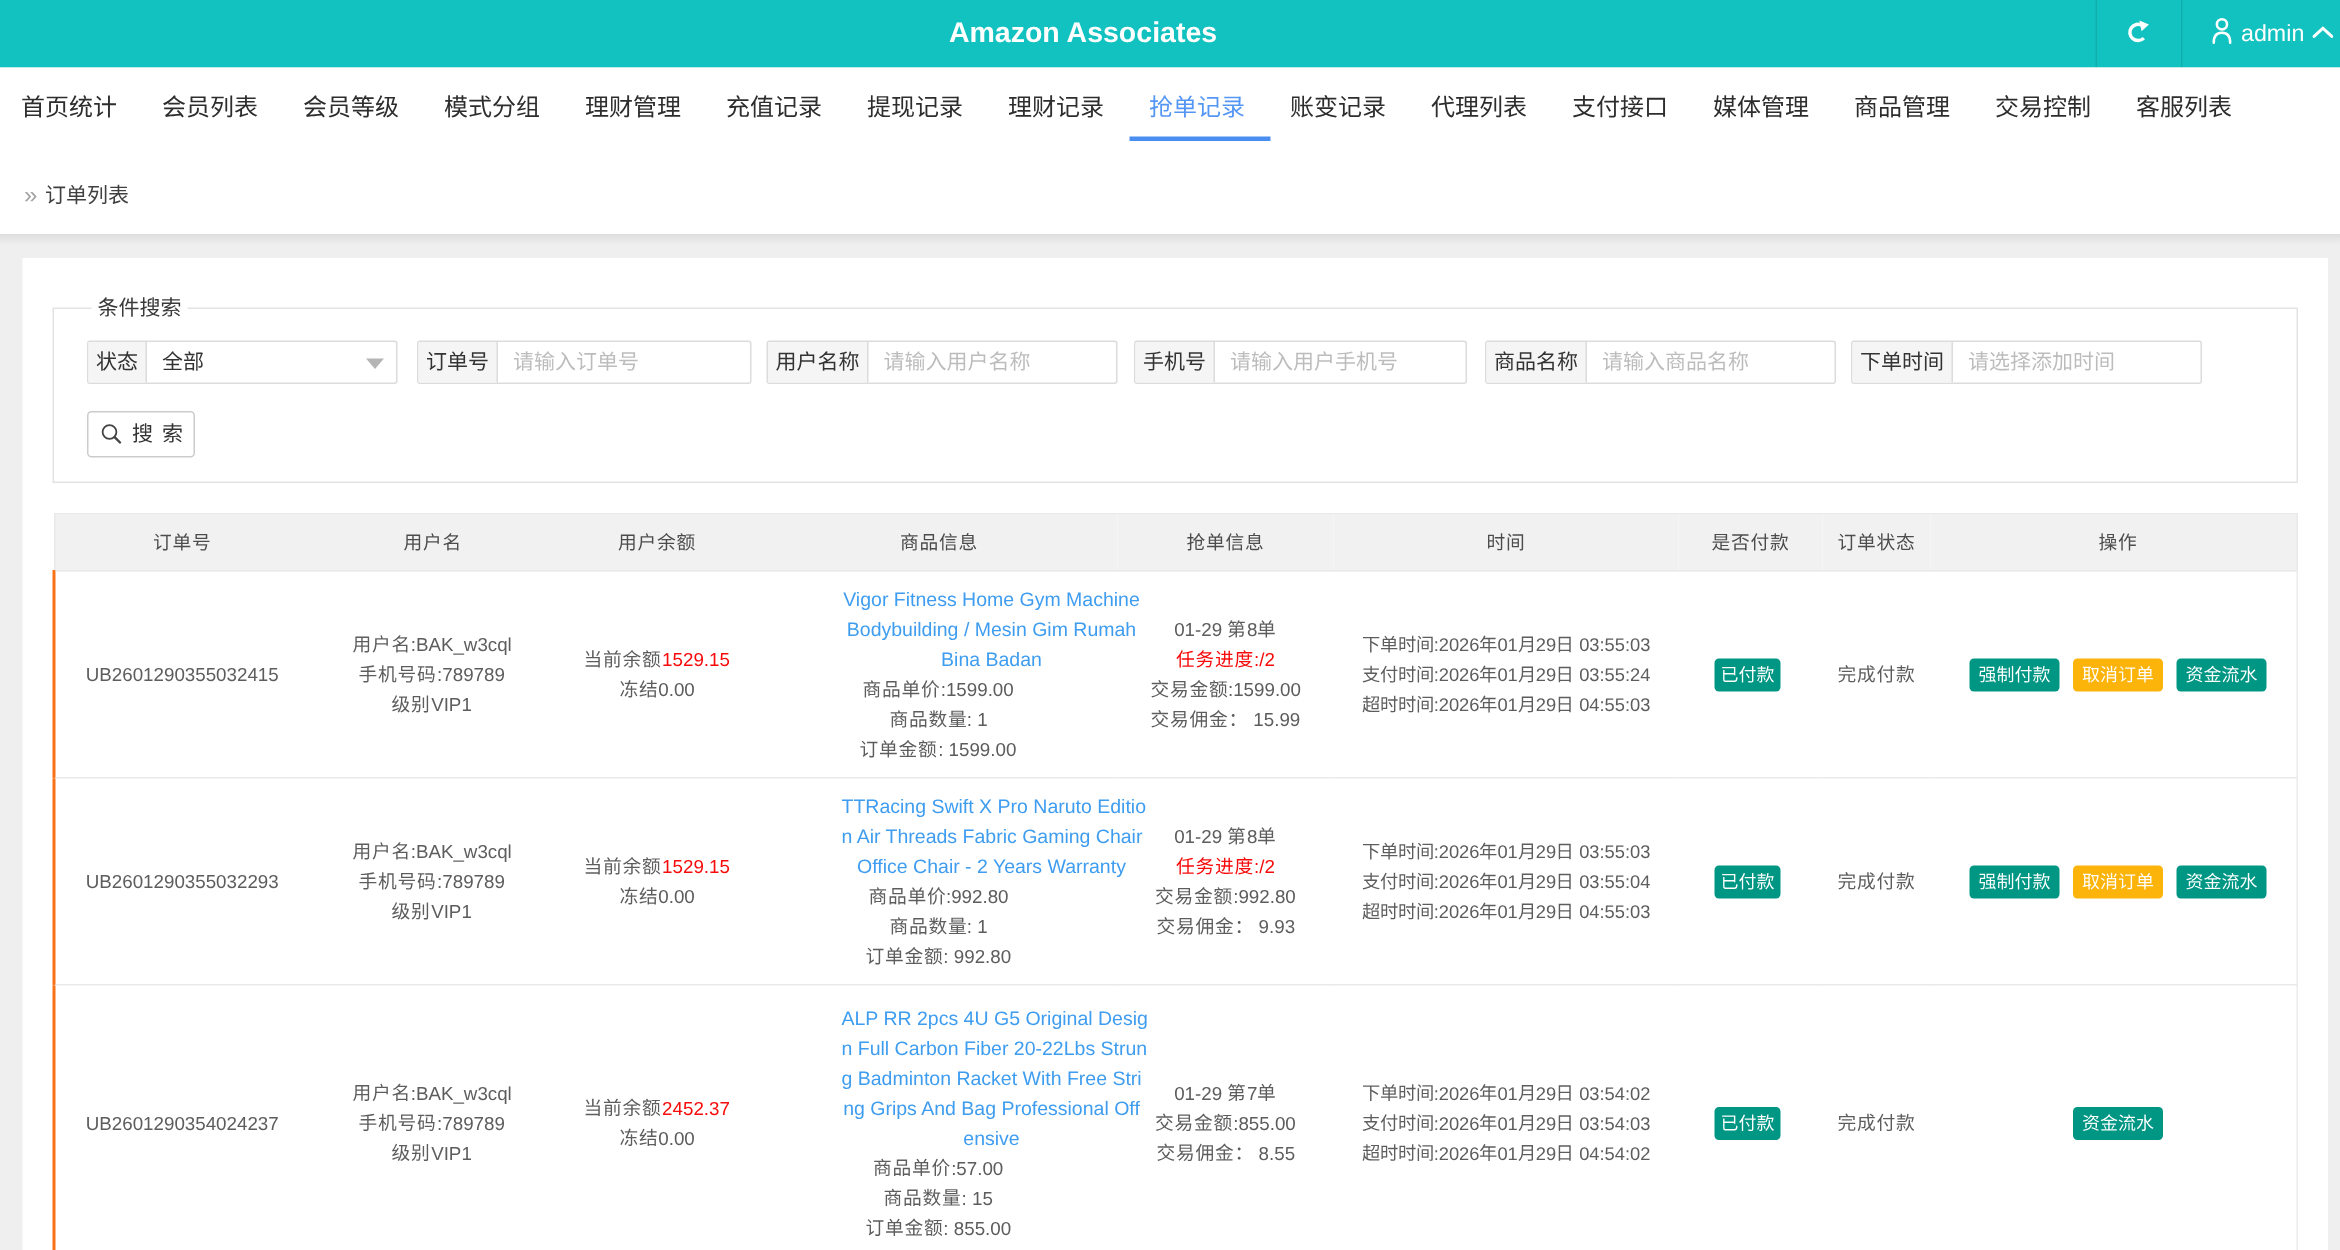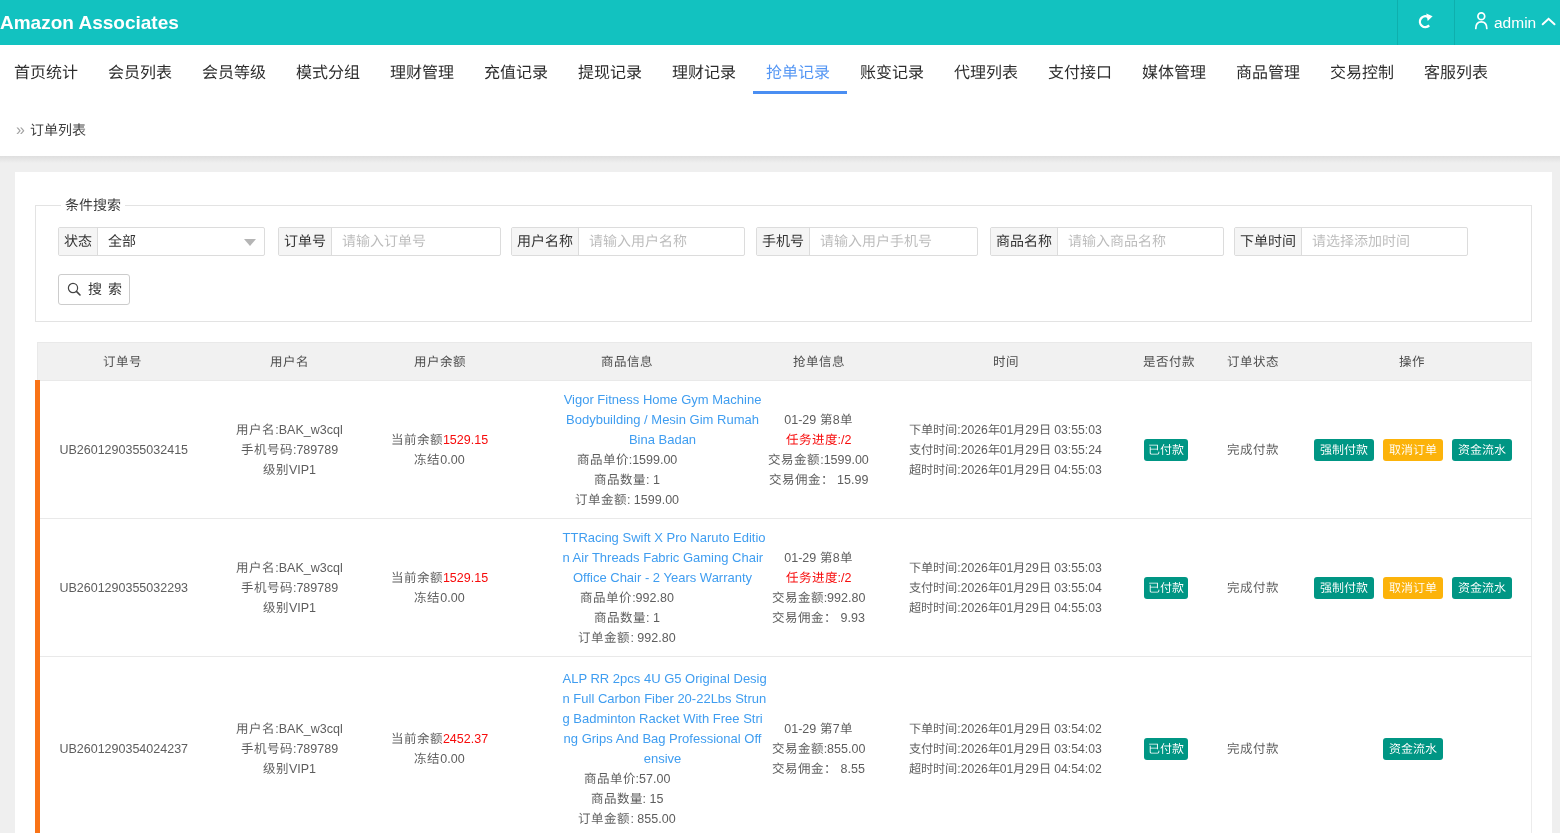--- a/index.html
+++ b/index.html
@@ -1,19 +1,19 @@
 <!DOCTYPE html>
 <html><head>
 <meta charset="utf-8">
 <style>
 * { box-sizing: border-box; margin:0; padding:0; }
 html,body { width:1560px; height:833px; overflow:hidden; }
 body { font-family:"Liberation Sans", sans-serif; background:#efefef; }
 .topbar { position:absolute; left:0; top:0; width:1560px; height:45px; background:#12c2c0; }
-.topbar .title { position:absolute; left:0; top:0; width:1444px; height:45px; line-height:45px; text-align:left; color:#fff; font-size:19px; font-weight:bold; }
+.topbar .title { position:absolute; left:0; top:0; width:1444px; height:45px; line-height:45px; text-align:center; color:#fff; font-size:19px; font-weight:bold; }
 .topdiv { position:absolute; top:0; width:1px; height:45px; background:rgba(0,90,90,0.18); }
 .refresh { position:absolute; top:0; left:1398px; width:56px; height:45px; }
 .adminbox { position:absolute; top:0; left:1455px; width:105px; height:35px; color:#fff; }
 .whitehead { position:absolute; left:0; top:45px; width:1560px; height:111px; background:#fff; }
 .nav { position:absolute; left:14px; top:0; height:49px; }
 .nav span { position:absolute; top:0; width:64px; height:49px; line-height:56px; text-align:center; font-size:16px; color:#2d2d2d; }
 .nav span.active { color:#5496f4; }
 .nav span.active .bar { position:absolute; left:-13px; bottom:0; width:94px; height:3px; background:#4a8ef2; }
 .crumb { position:absolute; left:16px; top:75px; height:20px; line-height:20px; font-size:14px; color:#404040; }
 .crumb .arr { color:#a3a3a3; font-size:16px; margin-right:5px; }
@@ -29,21 +29,21 @@
 .caret { position:absolute; right:8px; top:11px; width:0; height:0; border-left:6.5px solid transparent; border-right:6.5px solid transparent; border-top:7px solid #b5b5b5; }
 .sbtn { position:absolute; left:22px; top:68px; width:72px; height:31px; border:1px solid #ccc; border-radius:3px; background:#fff; font-size:14px; color:#333; line-height:29px; text-align:center; }
 table.grid { position:absolute; left:20px; top:170px; width:1497px; border-collapse:collapse; table-layout:fixed; font-size:12.5px; color:#5d5d5d; }
 table.grid col.c1{width:170px} table.grid col.c2{width:164px} table.grid col.c3{width:136px}
 table.grid col.c4{width:239px} table.grid col.c5{width:144px} table.grid col.c6{width:230px}
 table.grid col.c7{width:96px} table.grid col.c8{width:72px}
 table.grid th { background:#f1f1f1; height:38px; font-weight:normal; font-size:12.5px; color:#4c4c4c; border:1px solid #e9e9e9; border-left:none; border-right:none; }
 table.grid th:first-child { border-left:1px solid #e9e9e9; }
 table.grid th:last-child { border-right:1px solid #e9e9e9; }
 table.grid td { vertical-align:middle; text-align:center; padding:8.5px 0; line-height:20px; border-bottom:1px solid #e9e9e9; }
-table.grid td:first-child { border-left:5px solid #f97316; }
+table.grid td:first-child { border-left:2px solid #f97316; }
 table.grid td:last-child { border-right:1px solid #ececec; }
 .plink { display:block; width:200px; margin-left:55px; text-align:center; white-space:nowrap; color:#3f9df0; text-decoration:none; }
 .red { color:#f70b0b; }
 .btn { display:inline-block; height:22px; line-height:22px; border-radius:3px; color:#fff; font-size:12px; padding:0 4px; }
 .green { background:#009684; }
 .orange { background:#fcb30a; }
 .b4 { padding:0 6px; }
 table.grid td.ops { padding-left:6px; }
 table.grid td.pay { padding-right:5px; }
 table.grid th:last-child { padding-left:5px; }

